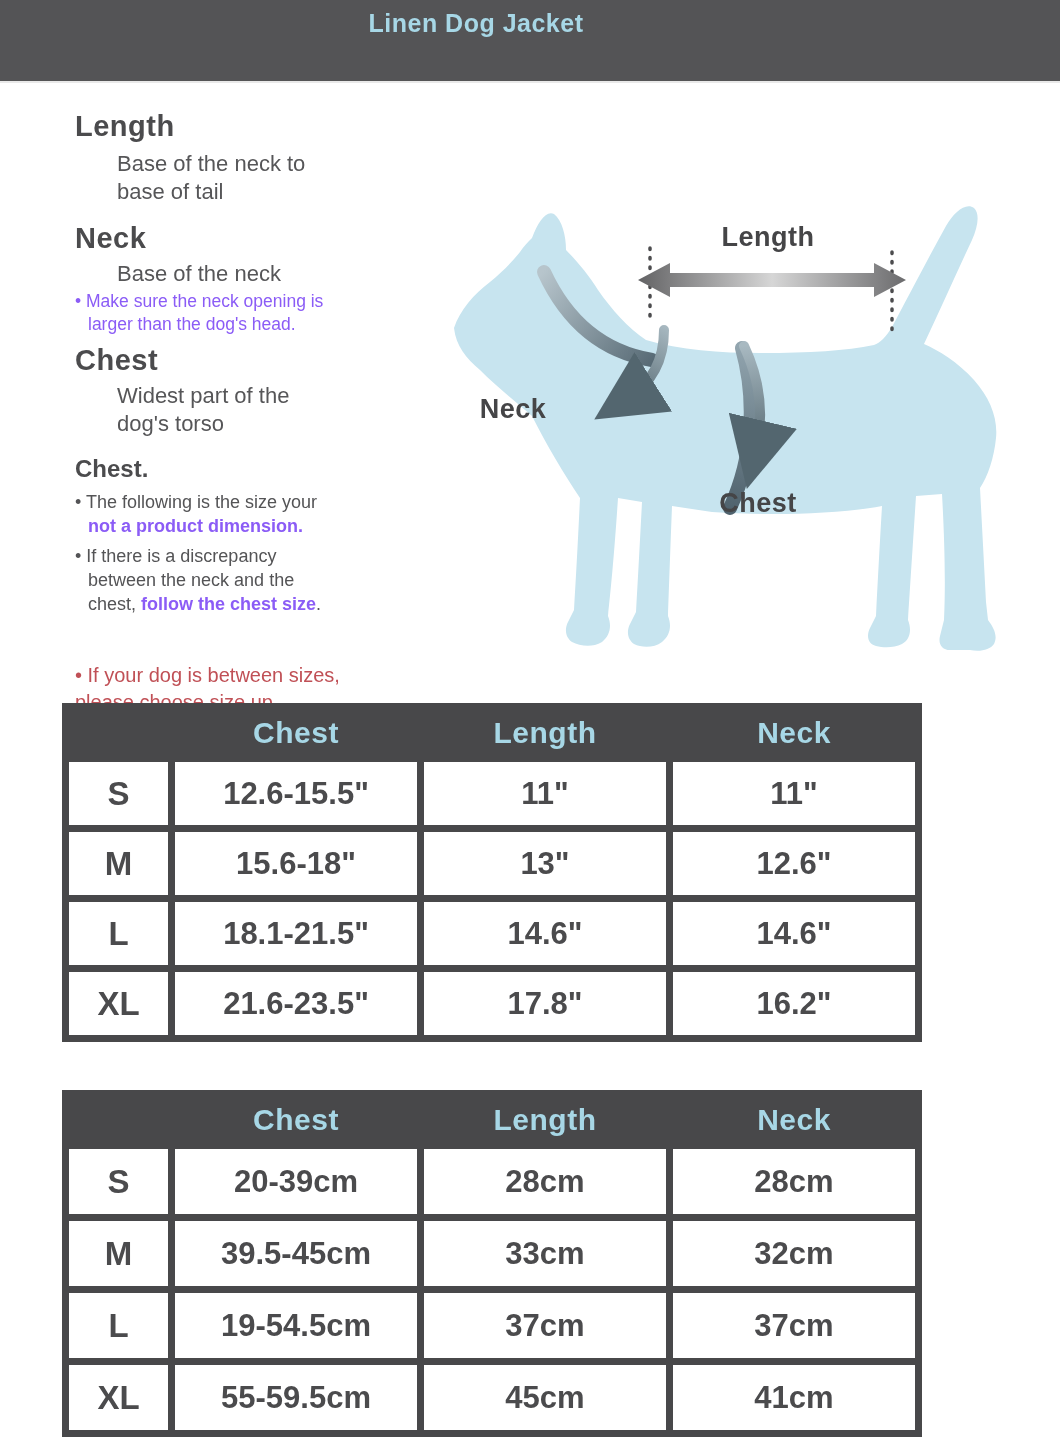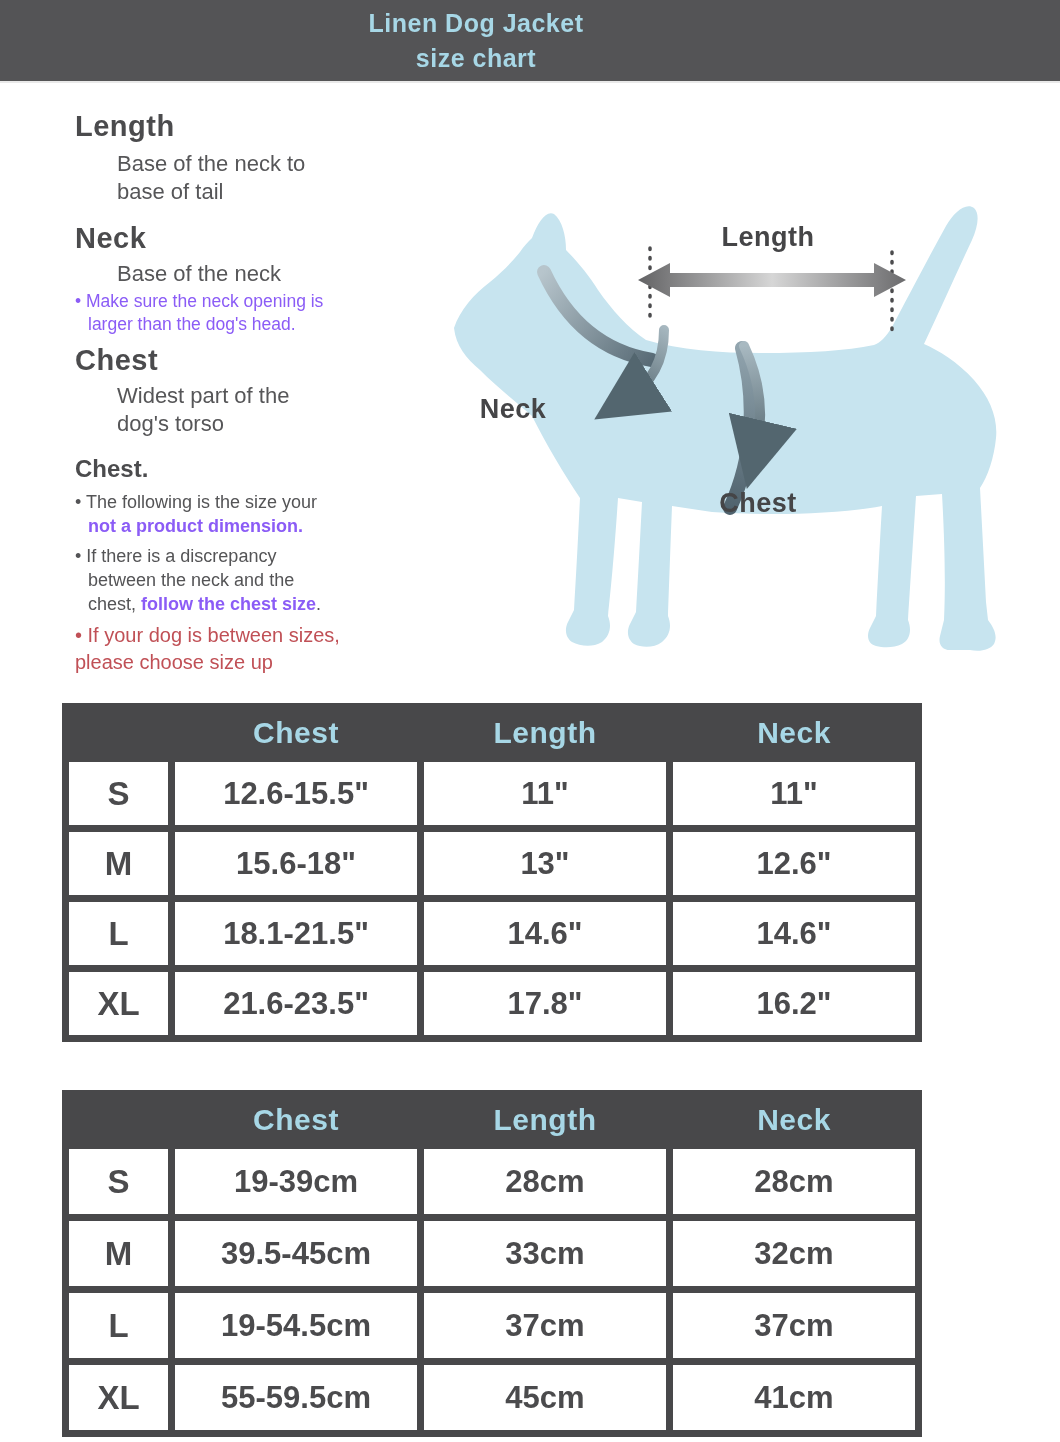--- a/index.html
+++ b/index.html
@@ -24,21 +24,21 @@
     padding-left:13px; text-indent:-13px;
   }
   .warn-small::before { content:"• "; }
   .note-h { font-size:24px; font-weight:bold; color:#4b4b4d; }
   .bullet {
     font-size:18px; color:#545456; line-height:1.33; width:252px;
     padding-left:13px; text-indent:-13px;
   }
   .bullet::before { content:"• "; }
   .bullet b { color:#8b5cf6; }
-  .warn-big { font-size:20px; color:#c05056; line-height:1.35; width:280px; }
+  .warn-big { font-size:20px; color:#c05056; line-height:1.35; width:280px;margin-top:40px; }
   .warn-big::before { content:"•  "; }
   
   .diagram-wrap { position:absolute; left:440px; top:160px; width:590px; height:510px; }
   .dia-label { position:absolute; font-weight:bold; color:#454547; font-size:27px; text-align:center; letter-spacing:.5px; }
   #lbl-length { left:690px; top:222px; width:156px; }
   #lbl-neck   { left:458px; top:394px; width:110px; }
   #lbl-chest  { left:688px; top:488px; width:140px; }
   
   table.size {
     position:absolute; left:62px; width:860px;
@@ -57,21 +57,20 @@
   }
   #table-cm td { height:65px; }
   table.size td.sz { font-size:33px; }
   col.c-size { width:12%; } col.c-col { width:29.33%; }
 </style>
 </head>
 <body>
 
 <header class="banner">
   <div>Linen Dog Jacket</div>
-  <div>size chart</div>
 </header>
 
 <div class="blk term" style="top:110px">Length</div>
 <div class="blk desc" style="top:150px">Base of the neck to base of tail</div>
 
 <div class="blk term" style="top:222px">Neck</div>
 <div class="blk desc" style="top:260px">Base of the neck</div>
 <div class="blk warn-small" style="top:290px">Make sure the neck opening is larger than the dog's head.</div>
 
 <div class="blk term" style="top:344px">Chest</div>
@@ -208,21 +207,21 @@
     </colgroup>
   <tbody>
       <tr>
     <th></th>
     <th>Chest</th>
     <th>Length</th>
     <th>Neck</th>
   </tr>
   <tr>
     <td class="sz">S</td>
-    <td>19-39cm</td>
+    <td>20-39cm</td>
     <td>28cm</td>
     <td>28cm</td>
   </tr>
   <tr>
     <td class="sz">M</td>
     <td>39.5-45cm</td>
     <td>33cm</td>
     <td>32cm</td>
   </tr>
   <tr>

